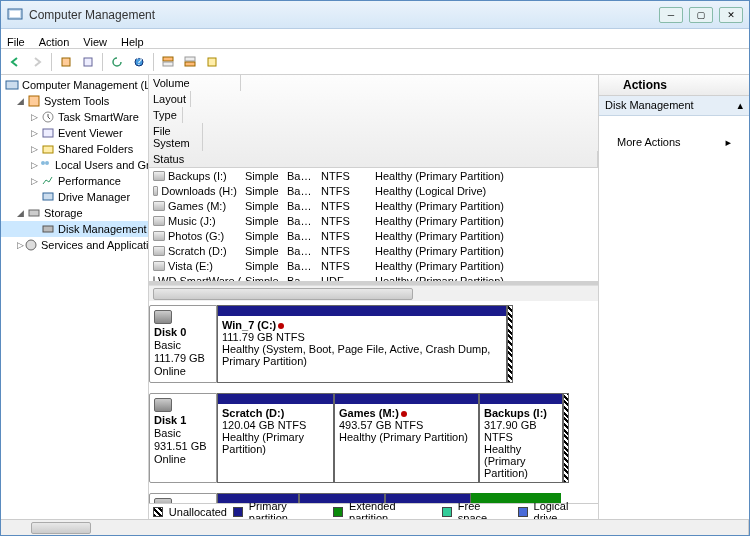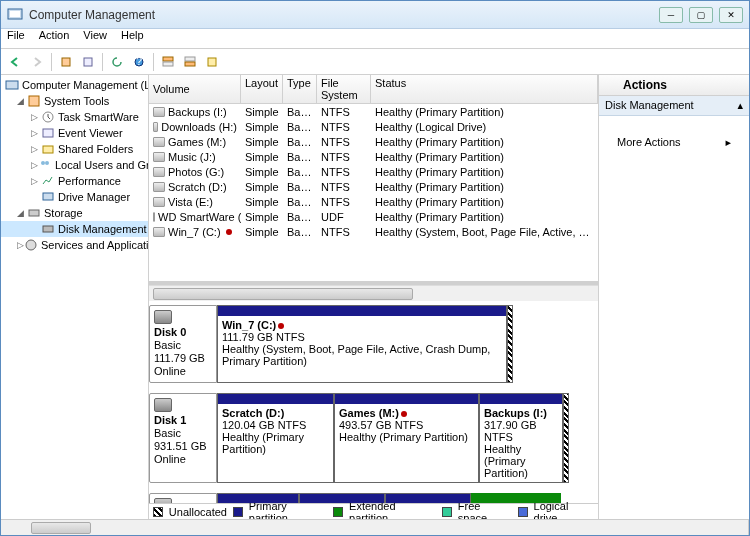--- a/index.html
+++ b/index.html
@@ -2,36 +2,36 @@
 <html><head>
 <meta charset="utf-8">
 <style>
 * { box-sizing: border-box; margin: 0; padding: 0; font-family: "Segoe UI", Tahoma, sans-serif; font-size: 11px; }
 body { background: #fff; width: 750px; height: 536px; overflow: hidden; position: relative; border: 1px solid #5a8bbf; }
 .titlebar { height: 28px; background: linear-gradient(#eaf3fb,#d6e7f7); border-bottom: 1px solid #b7cde4; display: flex; align-items: center; padding: 0 6px; }
 .titlebar .icon { width: 16px; height: 16px; margin-right: 6px; }
 .titlebar .title { flex: 1; color: #333; font-size: 12px; }
 .winbtns { display: flex; gap: 6px; }
 .winbtn { width: 24px; height: 16px; border: 1px solid #8ba; background: #e8f3f5; border-radius: 2px; display:flex;align-items:center;justify-content:center; font-size:9px;}
-.menubar { height: 20px; border-bottom: 1px solid #d0d0d0; display: flex; align-items: flex-start; padding: 0 6px; gap: 14px; font-size: 12px; }
+.menubar { height: 20px; border-bottom: 1px solid #d0d0d0; display: flex; align-items: flex-end; padding: 0 6px; gap: 14px; font-size: 12px; }
 .menubar span { cursor: default; }
 .toolbar { height: 26px; border-bottom: 1px solid #d0d0d0; display: flex; align-items: center; padding: 0 4px; gap: 2px; }
 .tbtn { width: 20px; height: 20px; display:flex;align-items:center;justify-content:center; border-radius:2px;}
 .tdiv { width:1px; height:18px; background:#ccc; margin:0 2px;}
 .body { display: flex; height: 444px; }
 .tree { width: 148px; border-right: 1px solid #d0d0d0; overflow: auto; padding: 2px 0; }
 .tree-row { display: flex; align-items: center; height: 16px; padding-left: 4px; white-space: nowrap; cursor: default;}
 .tree-row .exp { width:10px; font-size:9px; color:#666;}
 .tree-row .ticon { width:14px; height:14px; margin-right:3px; display:inline-block;}
 .tree-row.sel { background:#cce8ff; }
 .ind1 { padding-left: 16px; }
 .ind2 { padding-left: 30px; }
 .mid { flex:1; display:flex; flex-direction:column; border-right:1px solid #d0d0d0; overflow:hidden;}
 .volgrid { flex: 0 0 210px; overflow:auto; position:relative; border-bottom:4px solid #d0d0d0;}
-.vghead { display:flex; background:linear-gradient(#fdfdfd,#ececec); border-bottom:1px solid #d0d0d0; position:sticky; top:0;}
+.vghead { display:flex; background:linear-gradient(#fdfdfd,#ececec); border-bottom:1px solid #d0d0d0; position:sticky; top:0;flex-direction:column;}
 .vgh { border-right:1px solid #d0d0d0; padding:2px 4px; font-size:11px; cursor:default;}
 .vgrow { display:flex; height:15px; align-items:center;}
 .vgc { padding:0 4px; overflow:hidden; white-space:nowrap; text-overflow:ellipsis;}
 .c-vol { width:92px; display:flex; align-items:center; gap:3px;}
 .c-lay { width:42px;}
 .c-typ { width:34px;}
 .c-fs  { width:54px;}
 .c-st  { flex:1;}
 .drvicon { width:12px; height:10px; background:linear-gradient(#eee,#bbb); border:1px solid #999; border-radius:1px; display:inline-block;}
 .dot { width:6px;height:6px;border-radius:50%;background:#b00;display:inline-block;margin-left:2px;}

